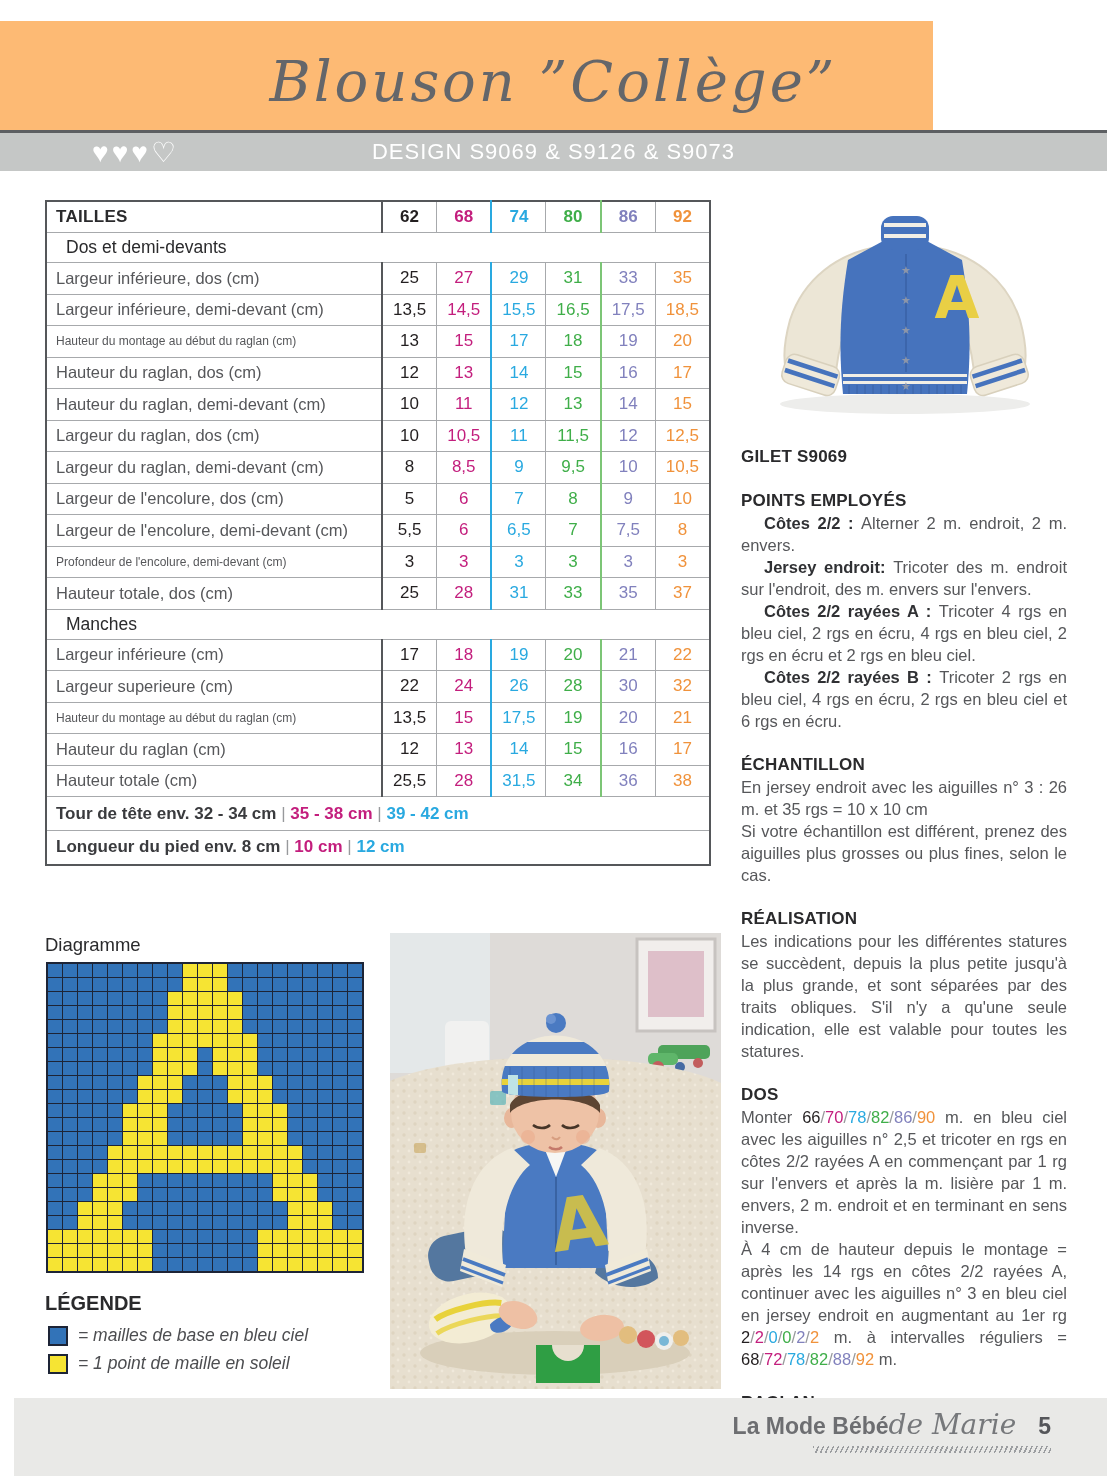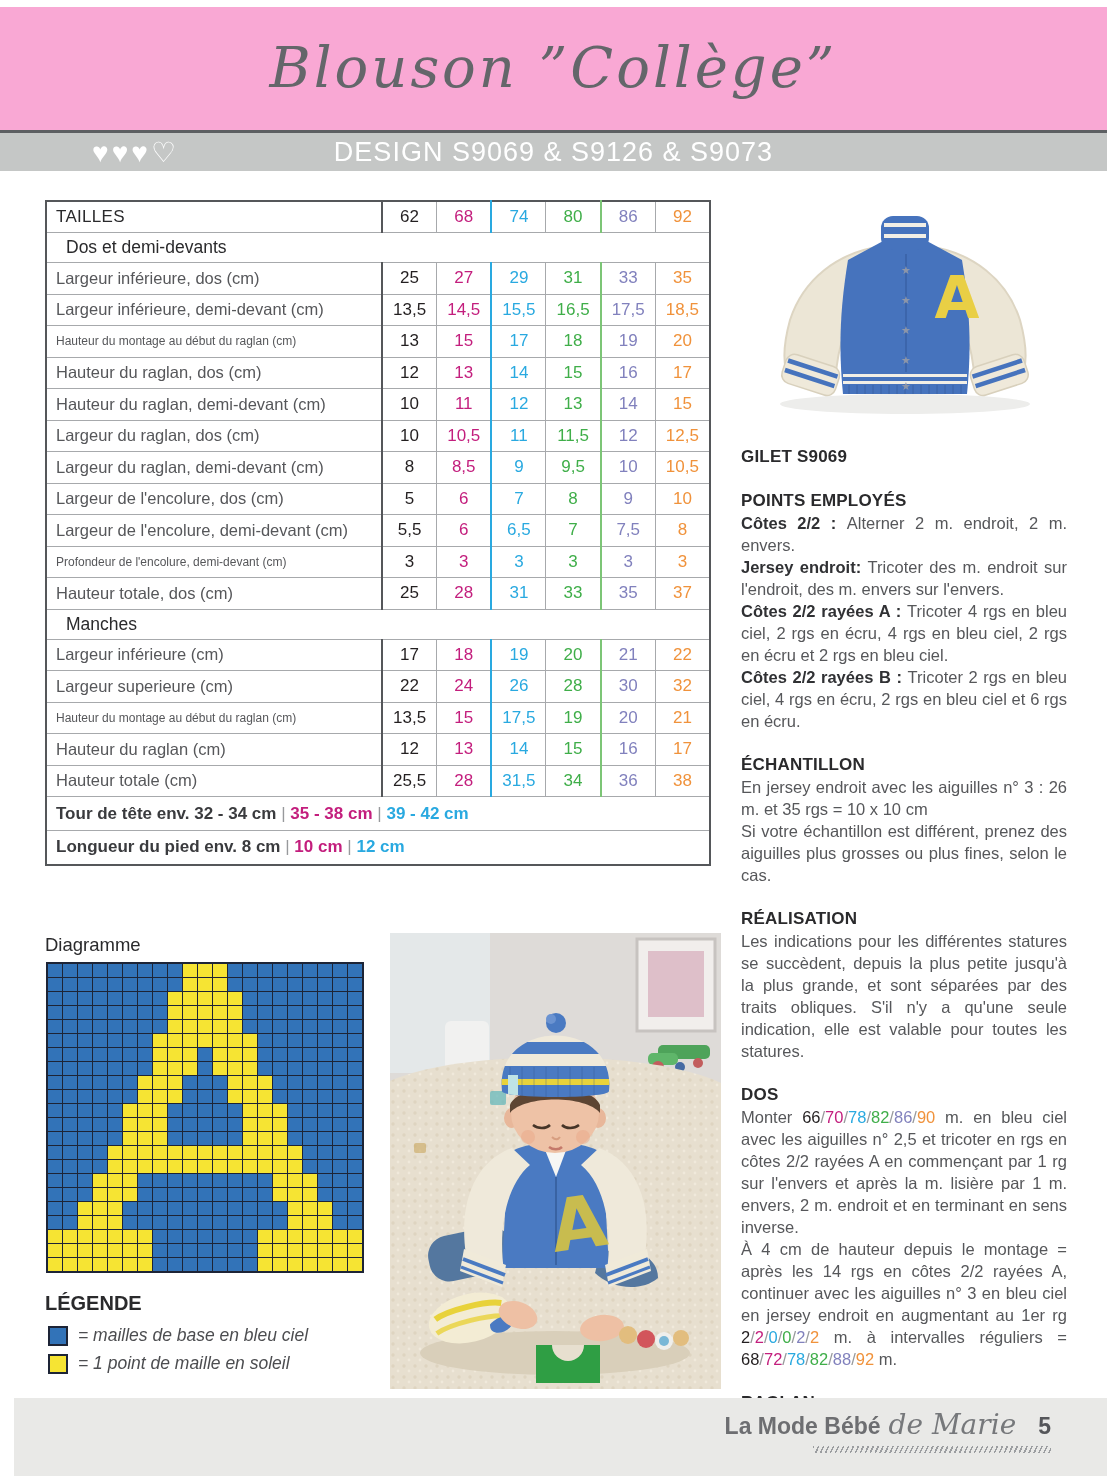--- a/index.html
+++ b/index.html
@@ -4,76 +4,76 @@
 <style>
   :root{
     --ink:#2a2a2c; --gray:#56575a; --line:#a7a9ac; --dark:#55575a;
     --s0:#231f20; --s1:#c31e7d; --s2:#29a9e0; --s3:#3fae49; --s4:#8181bd; --s5:#f0923b;
     --greenline:#7cc576; --dline:#1d2436; --dblue:#3273b8; --dyellow:#f6e433;
   }
   html,body{margin:0;padding:0;}
   body{width:1107px;height:1476px;position:relative;background:#ffffff;
        font-family:"Liberation Sans", sans-serif; overflow:hidden;}
   
-  .band-top{position:absolute;top:7px;left:0;width:1107px;height:123px;background:#f9a8d4;}
+  .band-top{position:absolute;top:21px;left:0;width:933px;height:123px;background:#fdba74;}
   .page-title{position:absolute;top:28px;left:0;width:1107px;text-align:center;
     font-family:"DejaVu Serif", serif;font-style:italic;font-size:56px;color:#64666a;letter-spacing:3px;}
   .band-rule{position:absolute;top:130px;left:0;width:1107px;height:3px;background:#5d5f62;}
   .band-design{position:absolute;top:133px;left:0;width:1107px;height:38px;background:#c5c7c6;}
   .hearts{position:absolute;left:92px;top:2px;color:#ffffff;font-size:28px;letter-spacing:3px;line-height:36px;}
-  .design-text{width:1107px;text-align:center;color:#ffffff;font-size:27px;line-height:38px;letter-spacing:1px;}
+  .design-text{width:1107px;text-align:center;color:#ffffff;font-size:22px;line-height:38px;letter-spacing:1px;}
   
   .sizes-table{position:absolute;left:45px;top:200px;width:666px;border-collapse:collapse;
     table-layout:fixed;border:2px solid #55575a;}
   .sizes-table td{padding:0 0 0 0;vertical-align:middle;border:1px solid var(--line);}
   .sizes-table tr{height:31.5px;}
   .sizes-table tr.sec-row{height:30px;}
   .sizes-table tr.span-row{height:34px;}
   td.lbl{width:325px;text-align:left;padding-left:9px;font-size:16.5px;color:var(--gray);
          border-right:2px solid #55575a;}
   td.lbl.sm{font-size:12px;}
   td.num{text-align:center;font-size:17px;}
-  tr.head td{font-weight:normal;}
+  tr.head td{font-weight:bold;}
   tr.head td.lbl{color:var(--ink);font-size:17px;letter-spacing:.3px;}
   td.sec{font-size:17.5px;color:var(--ink);padding-left:19px;}
   td.spanrow{font-size:17px;font-weight:bold;color:#3a3b3e;padding-left:9px;}
   .v-cyan{border-right:2px solid var(--s2) !important;}
   .v-green{border-right:2px solid var(--greenline) !important;}
   .c-0{color:var(--s0);} .c-1{color:var(--s1);} .c-2{color:var(--s2);}
   .c-3{color:var(--s3);} .c-4{color:var(--s4);} .c-5{color:var(--s5);}
   .c-sep{color:#97999c;font-weight:normal;}
   
   .sweater-photo{position:absolute;left:745px;top:196px;width:320px;height:228px;background:#ffffff;}
   .rightcol{position:absolute;left:741px;top:434px;width:326px;color:#56575a;
             font-size:16.5px;line-height:22px;text-align:justify;}
   .rightcol h3{font-size:17px;font-weight:bold;color:var(--ink);margin:22px 0 0 0;letter-spacing:.2px;}
   .rightcol h3.first{margin-top:12px;}
   .rightcol p{margin:0;}
-  .rightcol .b{font-weight:bold;color:#303134;}
+  .rightcol .b{font-weight:bold;color:#303134;margin-left:23px;}
   
   .diagram-title{position:absolute;left:45px;top:934px;font-size:18.5px;color:var(--ink);}
   .diagram-grid{position:absolute;left:46px;top:962px;display:grid;gap:1px;
     background:var(--dline);border:2px solid var(--dline);width:max-content;}
   .cell{width:14px;height:13px;}
   .cb{background:var(--dblue);} .cy{background:var(--dyellow);}
   
   .legend-title{position:absolute;left:45px;top:1292px;font-size:20px;font-weight:bold;color:var(--ink);}
   .legend-items{position:absolute;left:48px;top:1325px;}
   .legend-item{display:flex;align-items:center;margin-bottom:7px;}
   .swatch{width:16px;height:16px;border:2.5px solid var(--dline);margin-right:10px;flex:0 0 auto;}
   .sw-blue{background:var(--dblue);} .sw-yellow{background:var(--dyellow);}
   .legend-text{font-style:italic;font-size:17.5px;color:#4c4d50;}
   
   .baby-photo{position:absolute;left:390px;top:933px;width:331px;height:456px;overflow:hidden;}
   
   .footer-band{position:absolute;left:14px;top:1398px;width:1107px;height:78px;background:#e9e9e7;}
   .footer-inner{position:absolute;right:70px;top:10px;text-align:right;}
   .footer-line{display:flex;align-items:baseline;justify-content:flex-end;}
   .brand-bold{font-weight:bold;font-size:23px;color:#6d6e71;}
-  .brand-script{font-family:"DejaVu Serif", serif;font-style:italic;font-size:28px;color:#76787b;margin-left:8px;}
+  .brand-script{font-family:"DejaVu Serif", serif;font-style:italic;font-size:28px;color:#76787b;}
   .page-num{font-weight:bold;font-size:23px;color:#55565a;margin-left:22px;}
   .hatch{margin-top:5px;margin-left:auto;width:238px;height:7px;
     background:repeating-linear-gradient(115deg,#9b9da0 0px,#9b9da0 1.5px,transparent 1.5px,transparent 4.5px);}
 </style>
 </head>
 <body>
 
 <div class="page">
 
   <div class="band-top">

